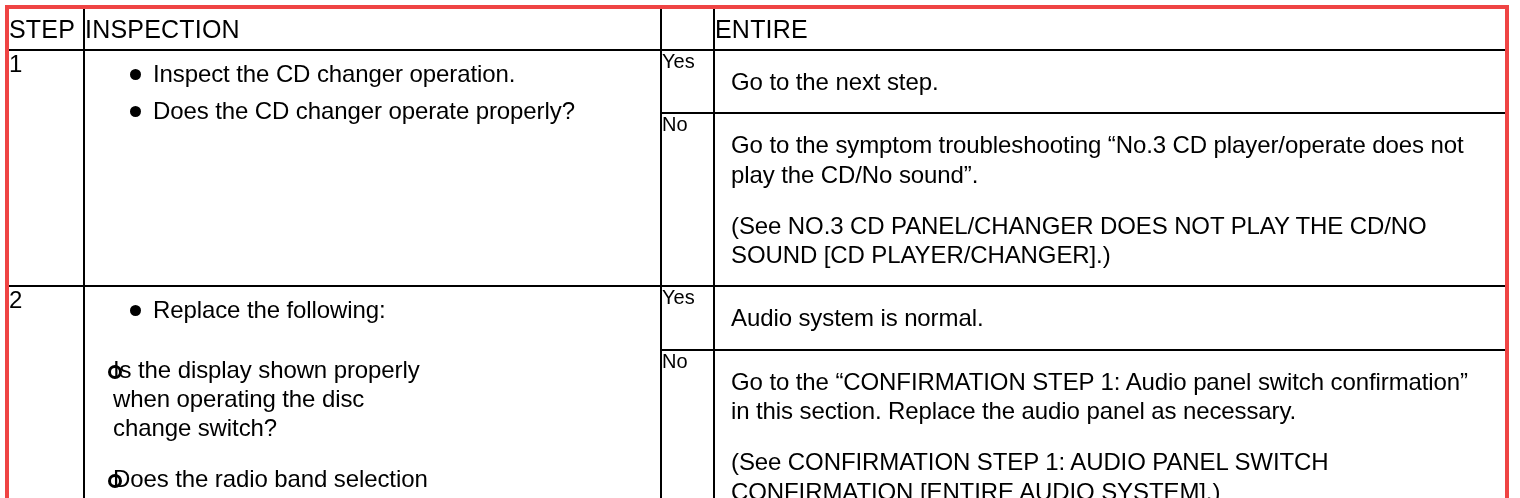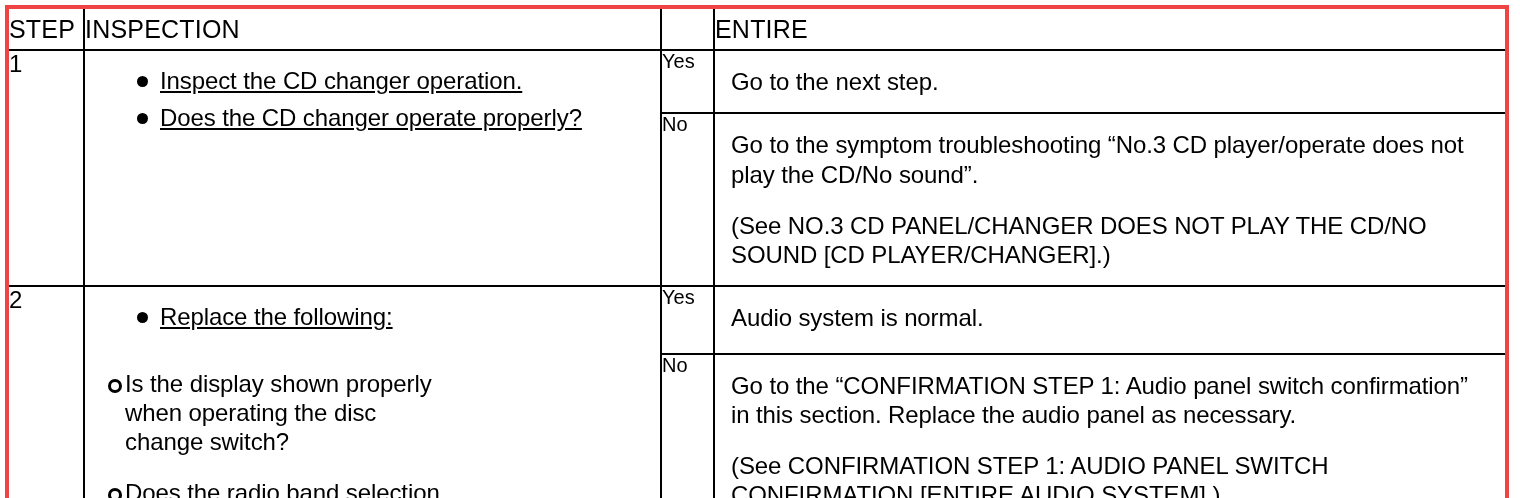--- a/index.html
+++ b/index.html
@@ -95,22 +95,21 @@
     letter-spacing: -0.1px;
   }
   .action-p + .action-p {
     margin-top: 22px;
   }
 
   
   ul.bullets {
     list-style: none;
     margin: 0;
-    padding: 15px;
-    text-decoration: underline;
+    padding: 8px;
   }
   ul.bullets > li {
     position: relative;
     padding-left: 60px;
     line-height: 1.22;
     letter-spacing: -0.1px;
   }
   ul.bullets > li + li {
     margin-top: 8px;
   }
@@ -124,21 +123,21 @@
     border-radius: 50%;
   }
 
   ul.subbullets {
     list-style: none;
     margin: 22px 0 0 0;
     padding: 0;
   }
   ul.subbullets > li {
     position: relative;
-    padding-left: 40px;
+    padding-left: 28px;
     line-height: 1.22;
     letter-spacing: -0.1px;
   }
   ul.subbullets > li + li {
     margin-top: 22px;
   }
   ul.subbullets > li .marker-ring {
     position: absolute;
     left: 23px;
     top: 10px;

